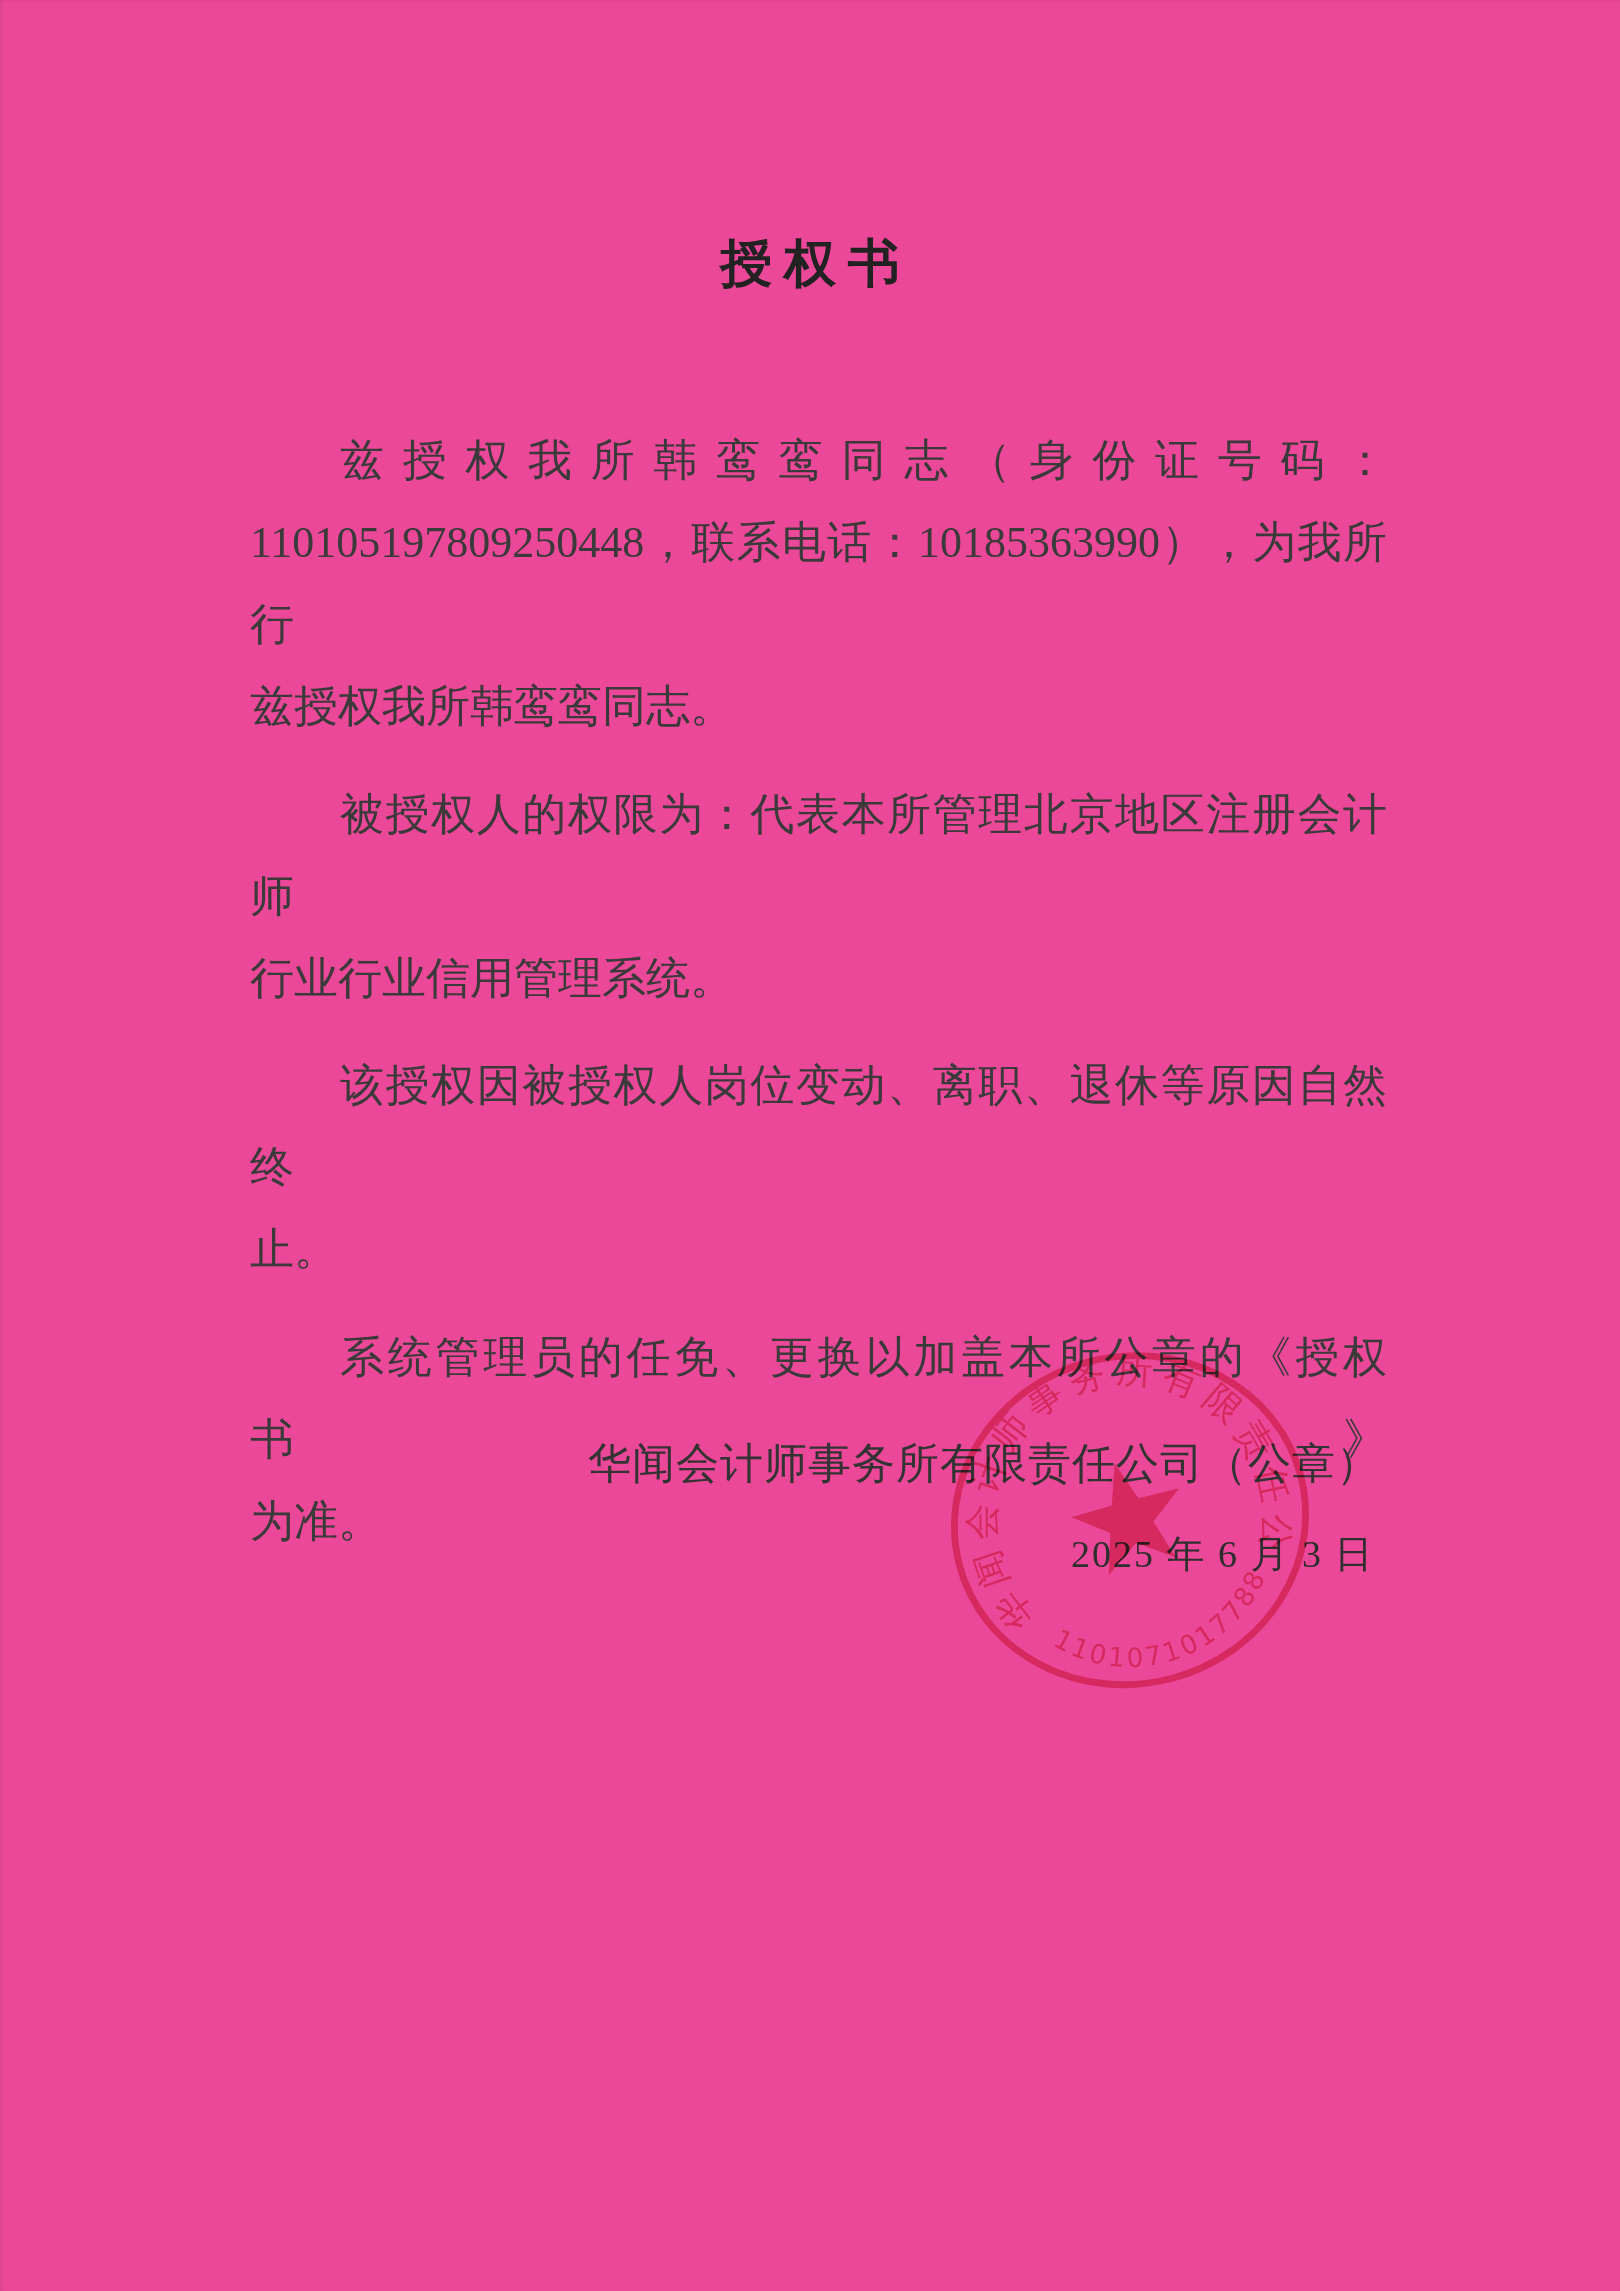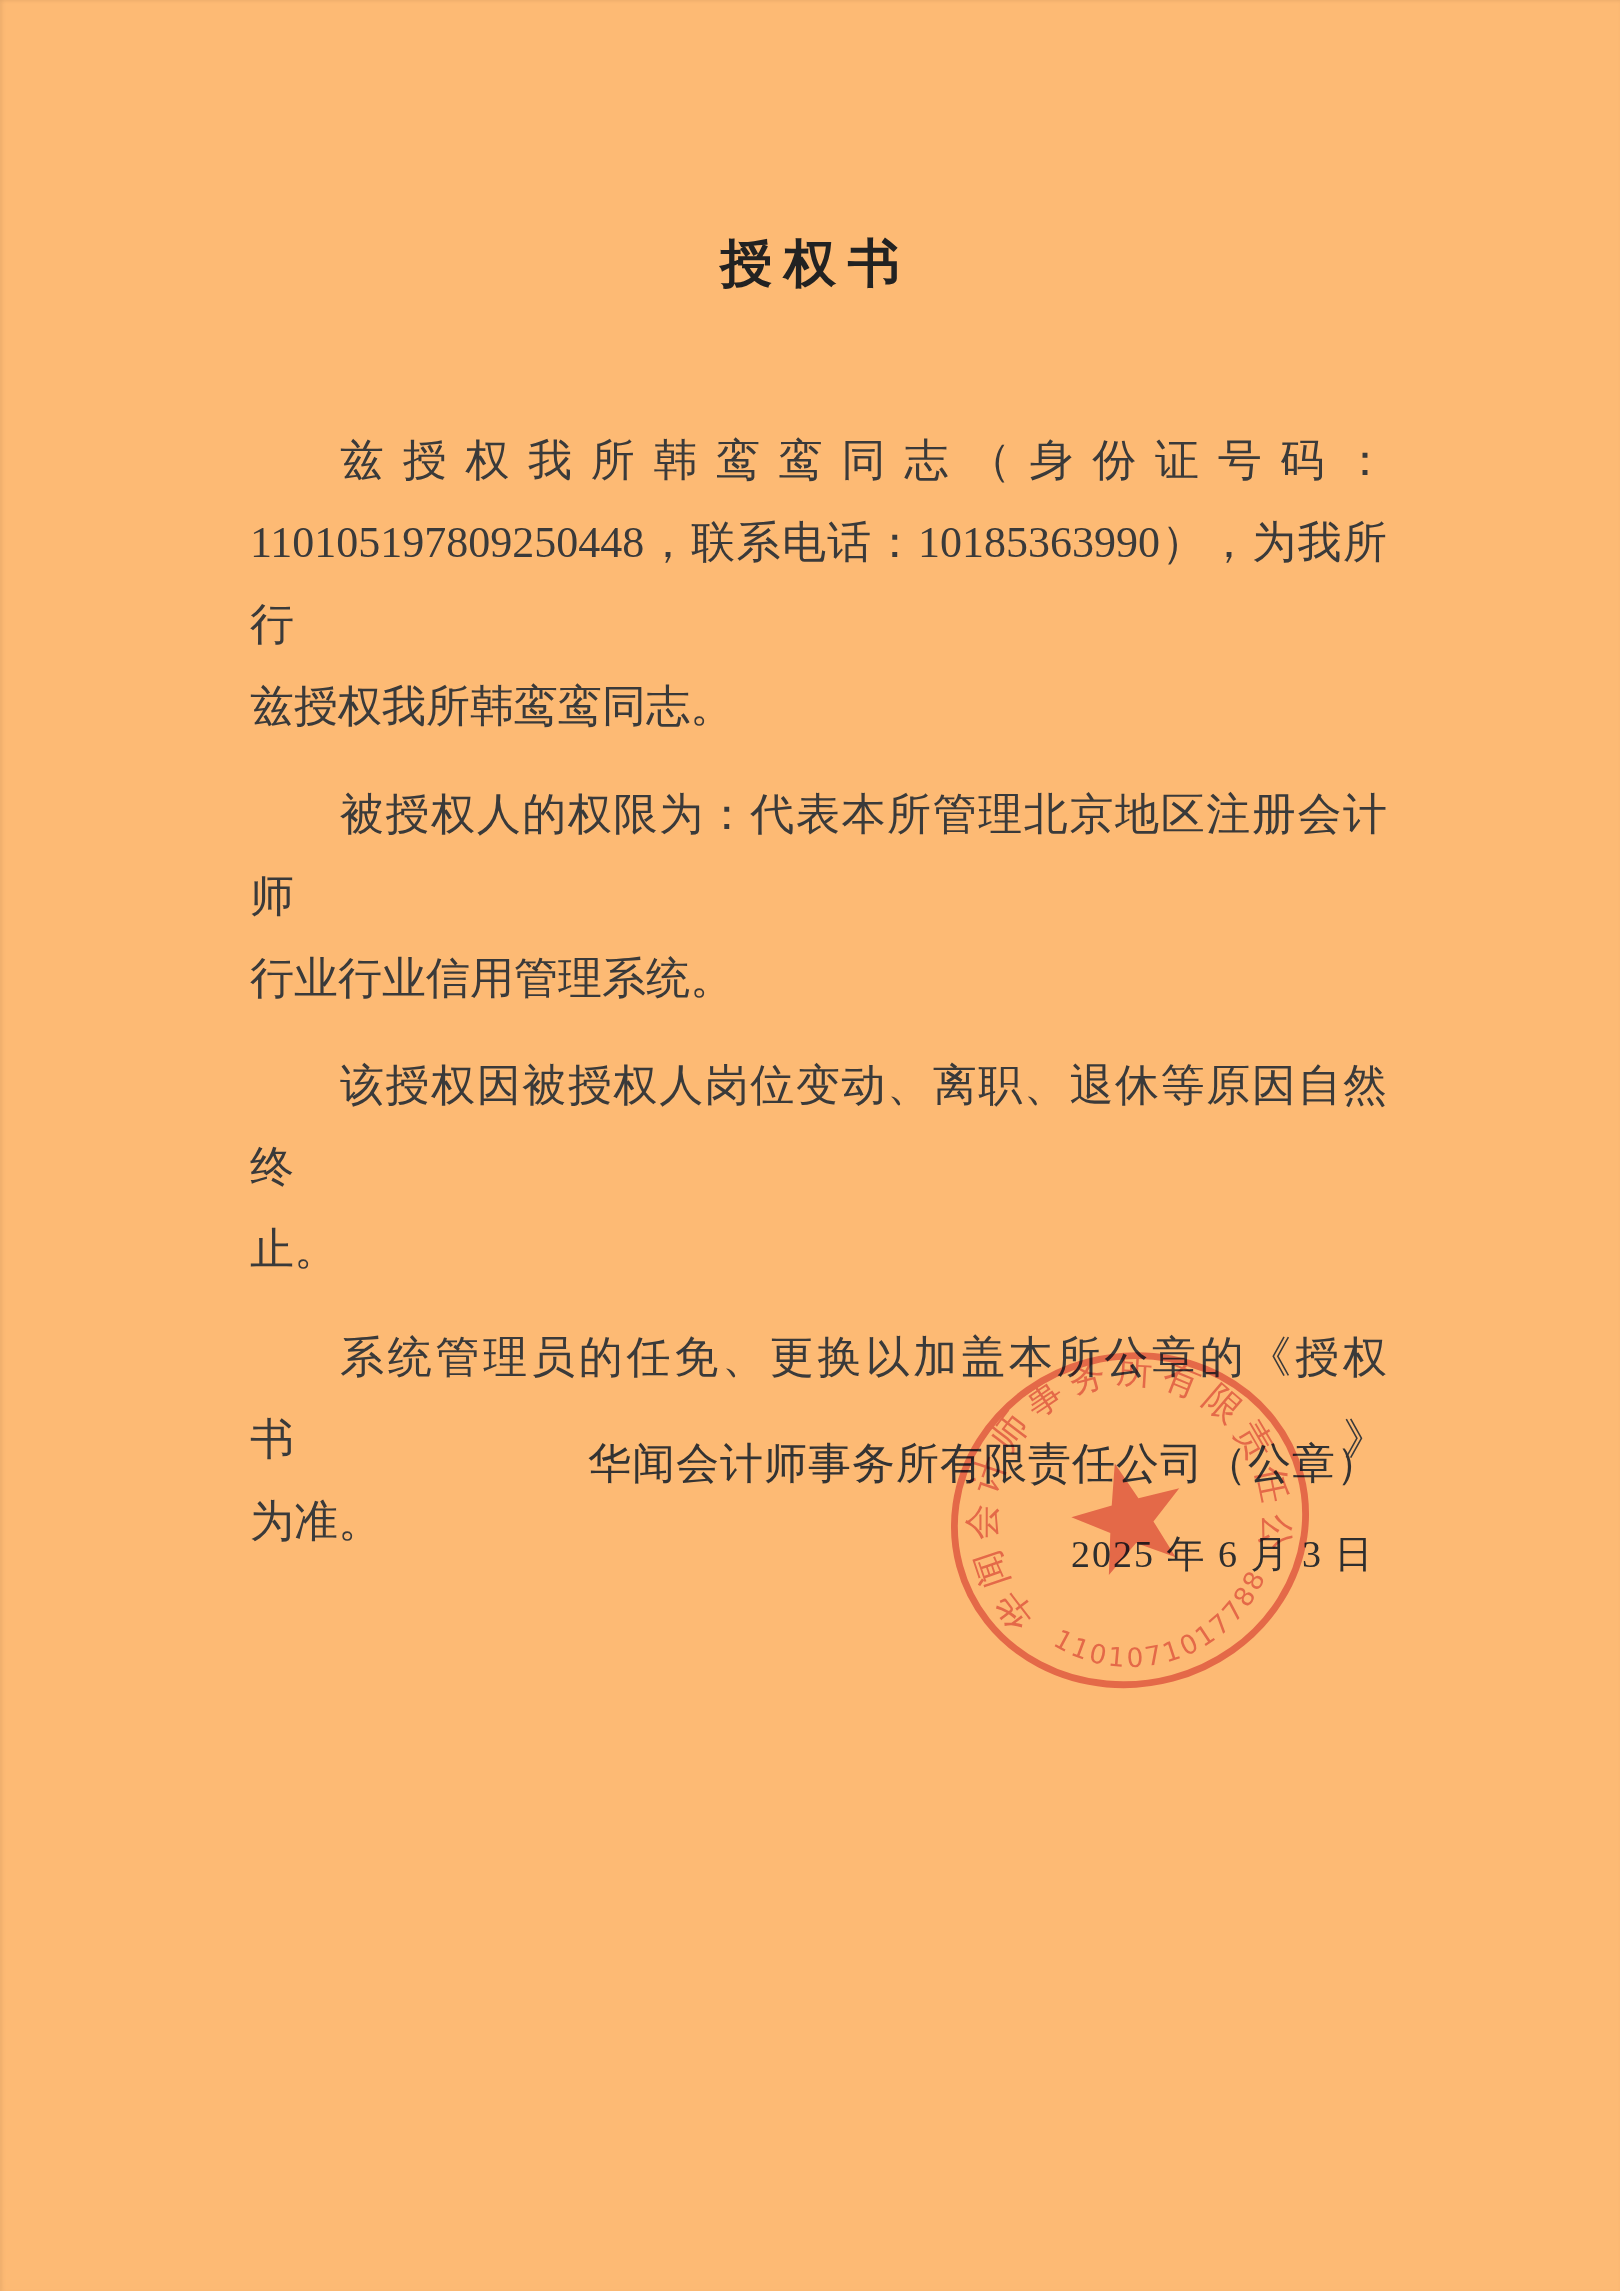--- a/index.html
+++ b/index.html
@@ -6,21 +6,21 @@
     margin: 0;
     padding: 0;
     background: #e8e8e8;
     font-family: "Liberation Serif", "DejaVu Serif", serif;
   }
   .page {
     position: relative;
     width: 1620px;
     height: 2292px;
     margin: 0 auto;
-    background: #fdba74;
+    background: #ec4899;
     overflow: hidden;
     box-shadow: inset 2.9px 0 3.9px rgba(0,0,0,0.05), inset 0 2px 2.9px rgba(0,0,0,0.03);
     color: #383838;
   }
   .doc-title {
     position: absolute;
     top: 233px;
     left: 0;
     width: 100%;
     margin: 0;

